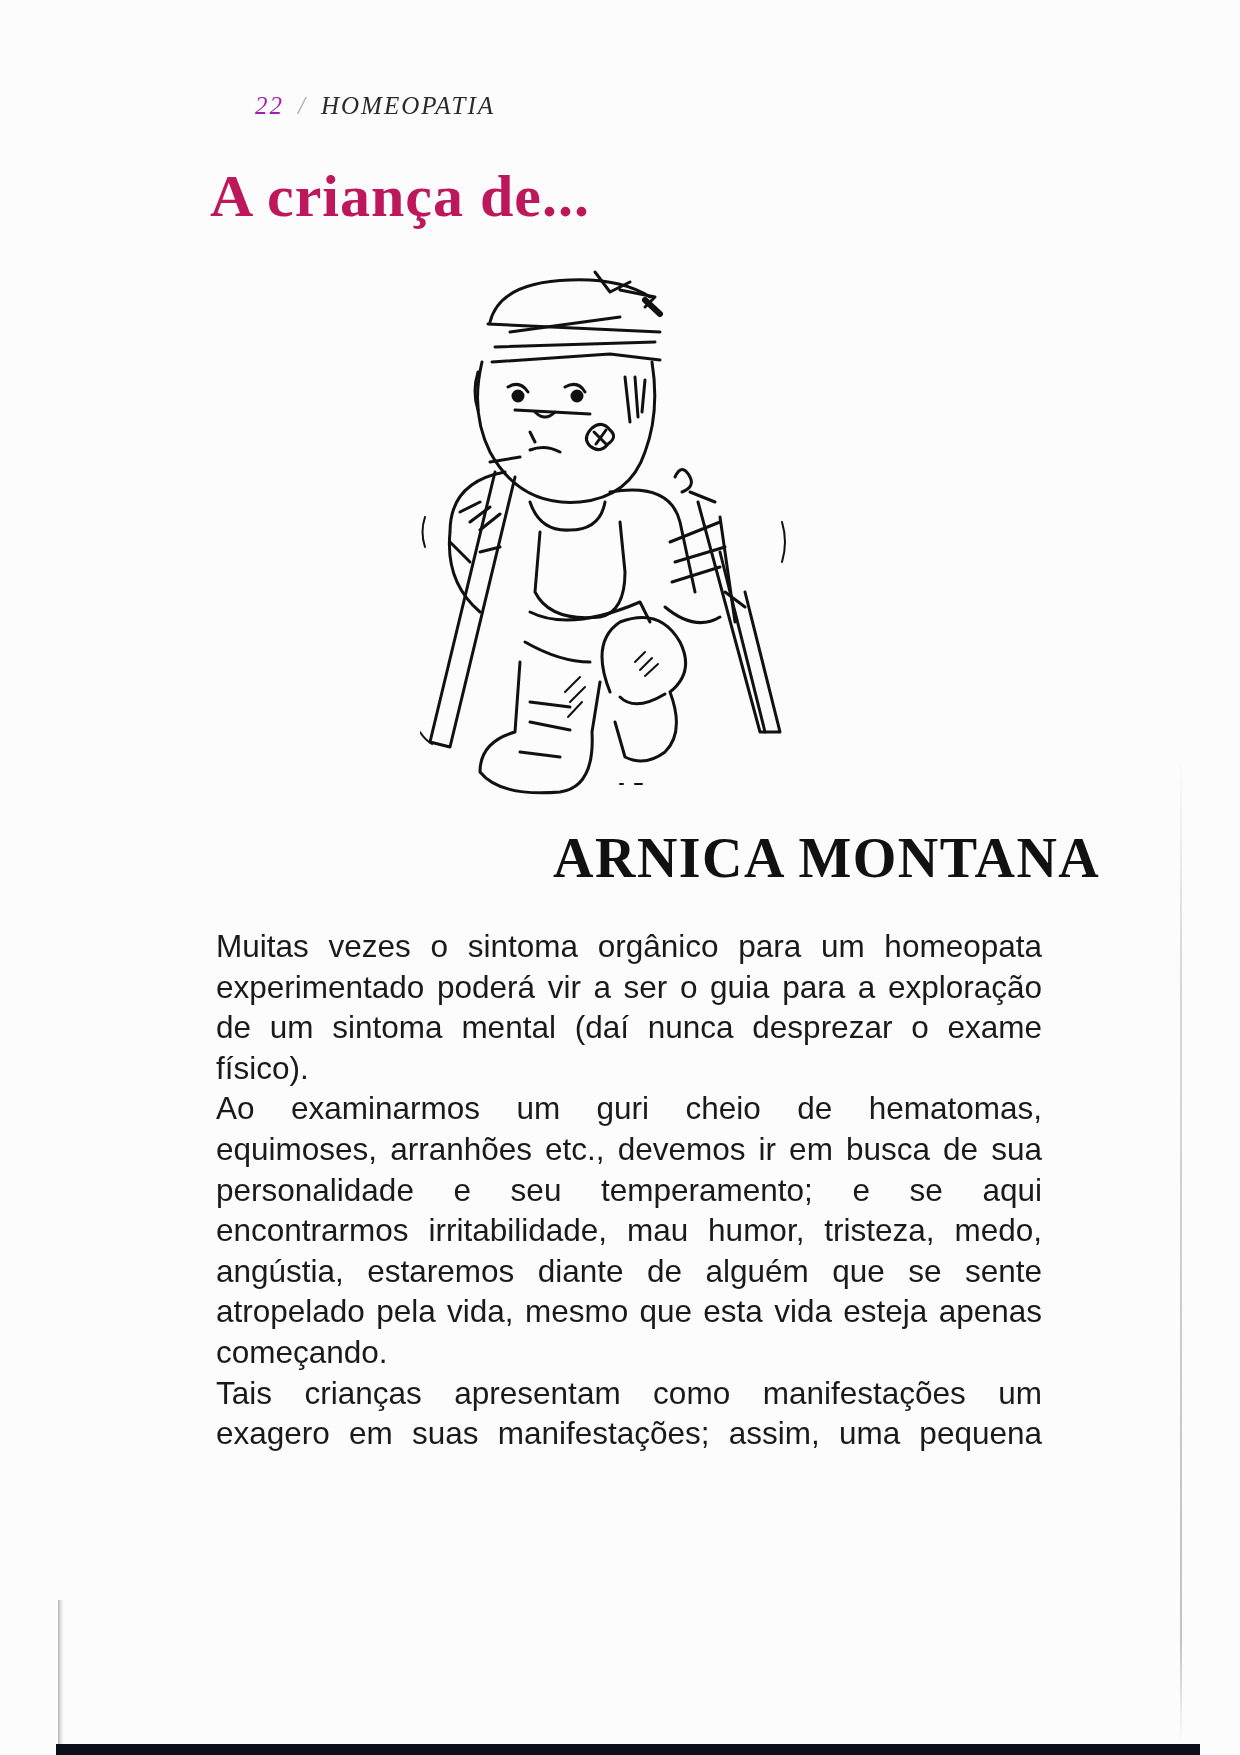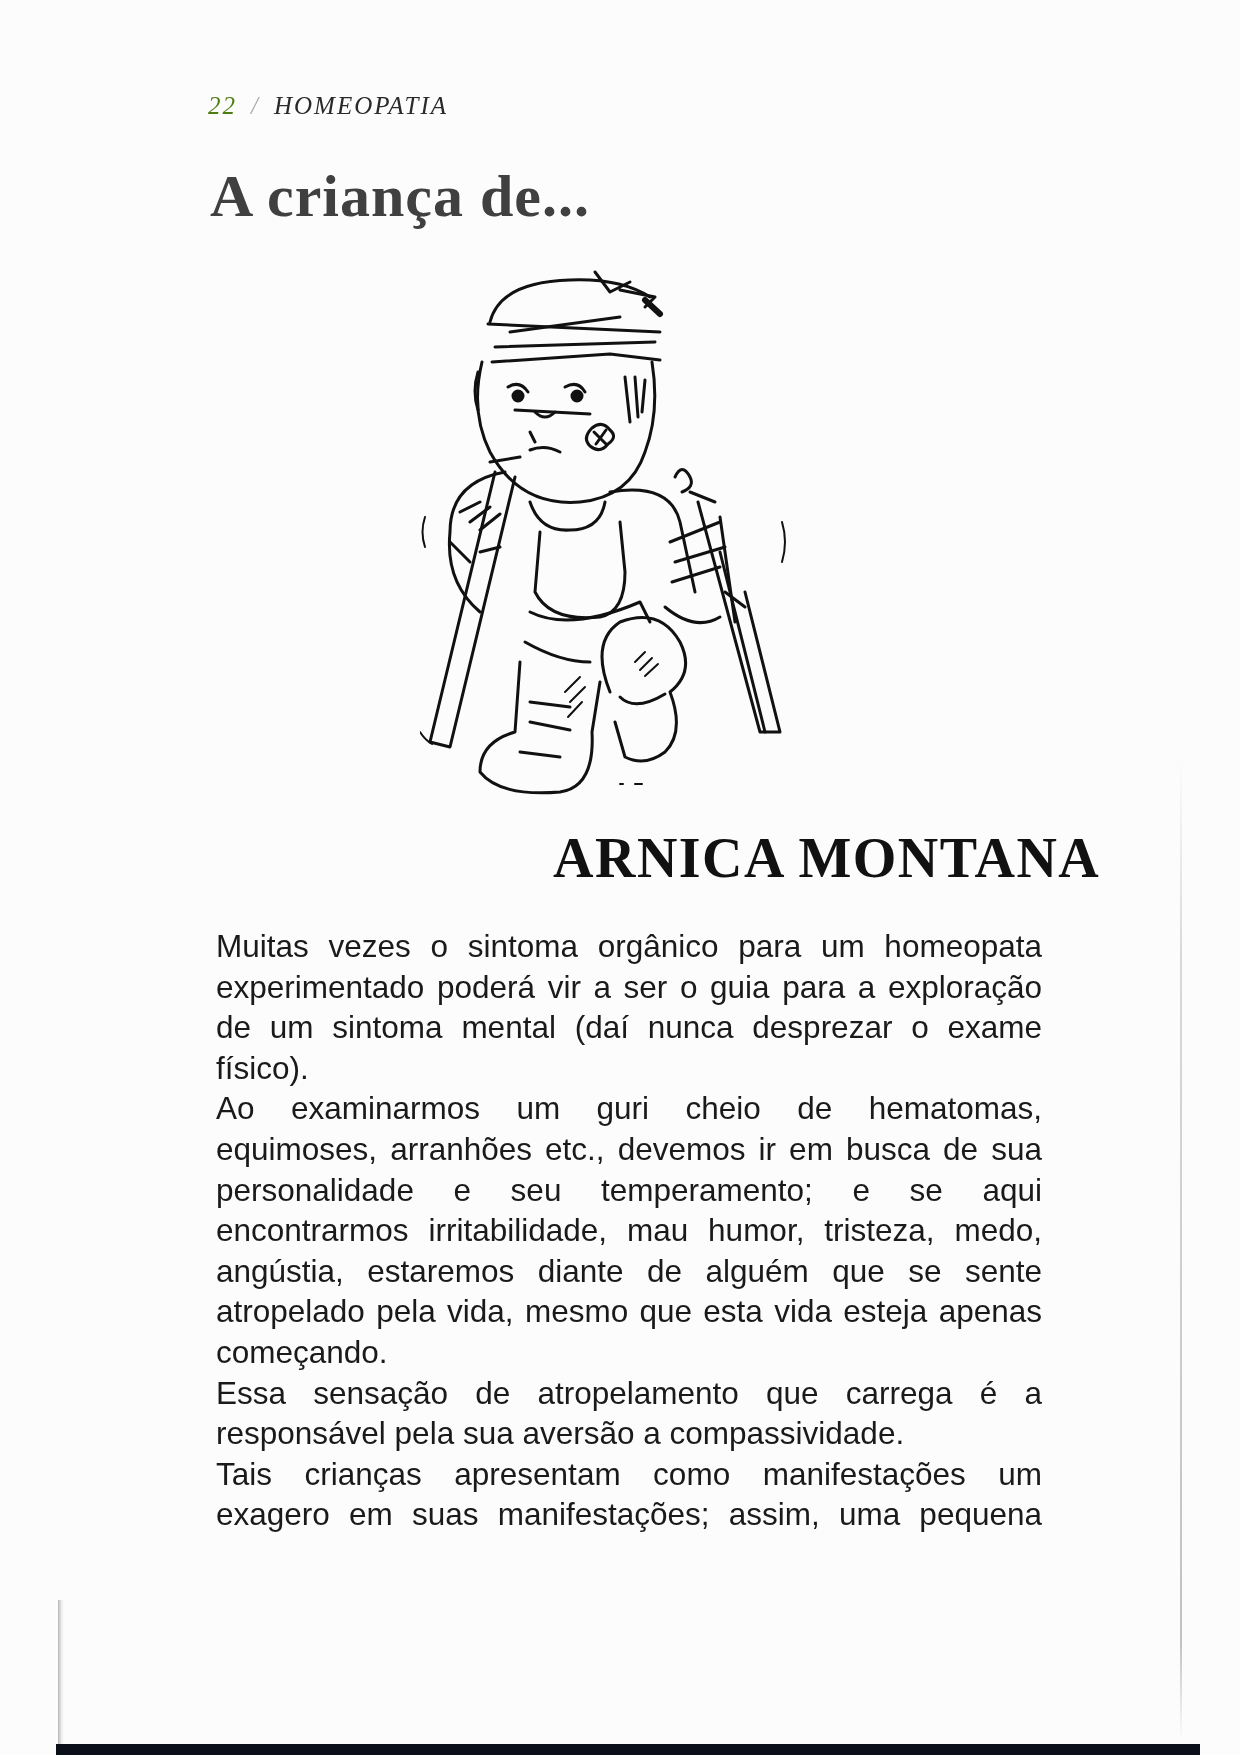--- a/index.html
+++ b/index.html
@@ -22,26 +22,26 @@
   .bottom-strip {
     position:absolute; left:56px; top:1744px; width:1144px; height:11px;
     background:#0b0f1a;
   }
   .running-header {
     position:absolute; left:208px; top:92px;
     font-family:"Liberation Serif", serif; font-style:italic;
     font-size:25px; letter-spacing:2px; color:#2a2a2a;
     white-space:nowrap;
   }
-  .running-header .pg { color:#4d7c0f; margin-right:14px; }
+  .running-header .pg { color:#a21caf; margin-right:14px;margin-left:47px; }
   .running-header .sep { color:#aaa; margin-right:14px; }
   .title {
     position:absolute; left:210px; top:162px;
     font-family:"Liberation Serif", serif; font-weight:bold;
-    font-size:60px; letter-spacing:1px; color:#404040; white-space:nowrap;
+    font-size:60px; letter-spacing:1px; color:#be185d; white-space:nowrap;
   }
   .illustration {
     position:absolute; left:420px; top:262px; width:420px; height:540px;
   }
   .remedy-name {
     position:absolute; left:553px; top:826px;
     font-family:"Liberation Serif", serif; font-weight:bold;
     font-size:56px; letter-spacing:1.5px; color:#111; white-space:nowrap;
   }
   .body-text {
@@ -135,15 +135,14 @@
 
     <path d="M200 522 L203 522 M215 522 L222 522" stroke-width="2"></path>
   </svg>
 </div>
 
 <div class="remedy-name">ARNICA MONTANA</div>
 
 <div class="body-text">
   <p>Muitas vezes o sintoma orgânico para um homeopata experimentado poderá vir a ser o guia para a exploração de um sintoma mental (daí nunca desprezar o exame físico).</p>
   <p>Ao examinarmos um guri cheio de hematomas, equimoses, arranhões etc., devemos ir em busca de sua personalidade e seu temperamento; e se aqui encontrarmos irritabilidade, mau humor, tristeza, medo, angústia, estaremos diante de alguém que se sente atropelado pela vida, mesmo que esta vida esteja apenas começando.</p>
-  <p>Essa sensação de atropelamento que carrega é a responsável pela sua aversão a compassividade.</p>
   <p class="last-open">Tais crianças apresentam como manifestações um exagero em suas manifestações; assim, uma pequena</p>
 </div>
 
 </body></html>

